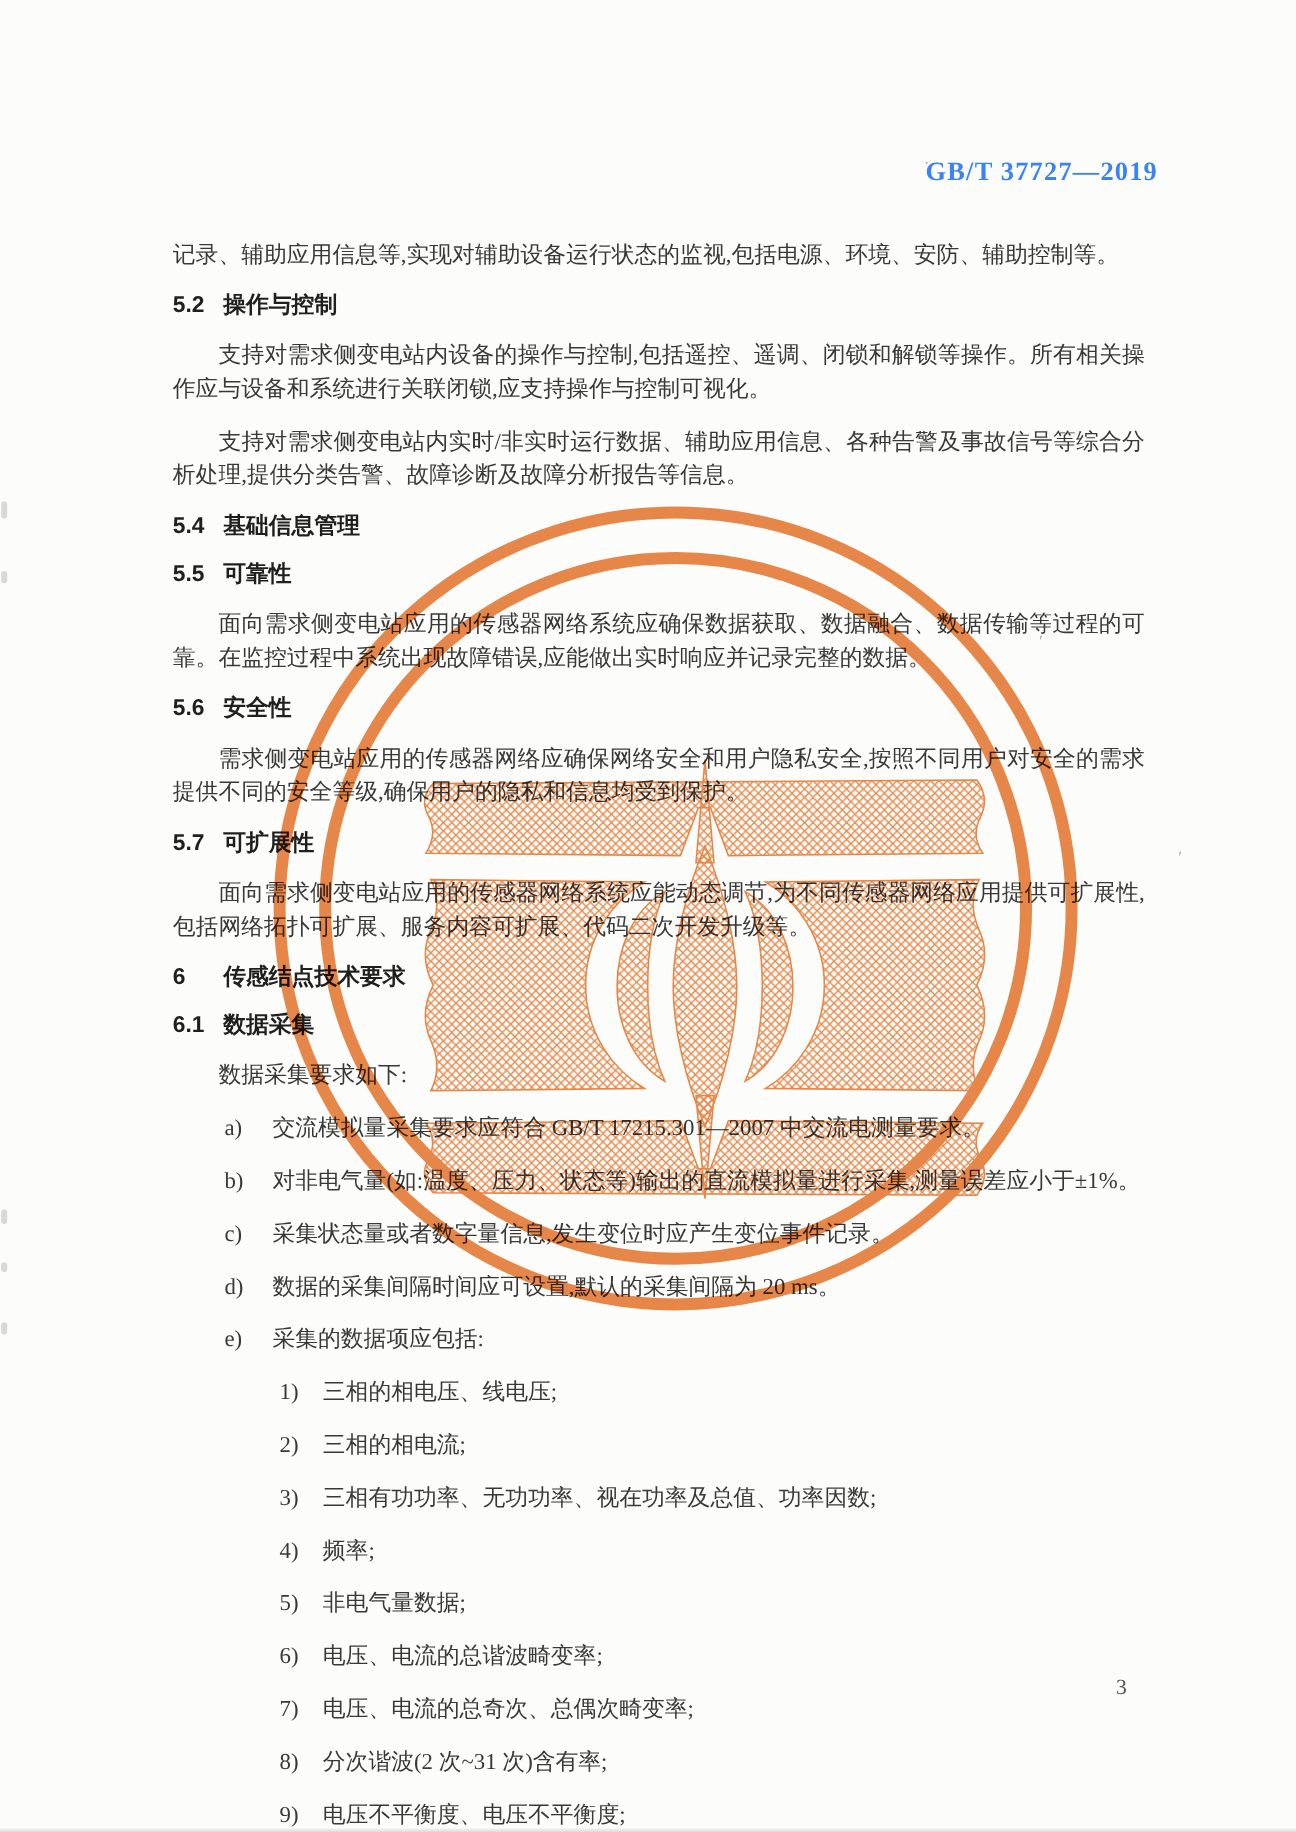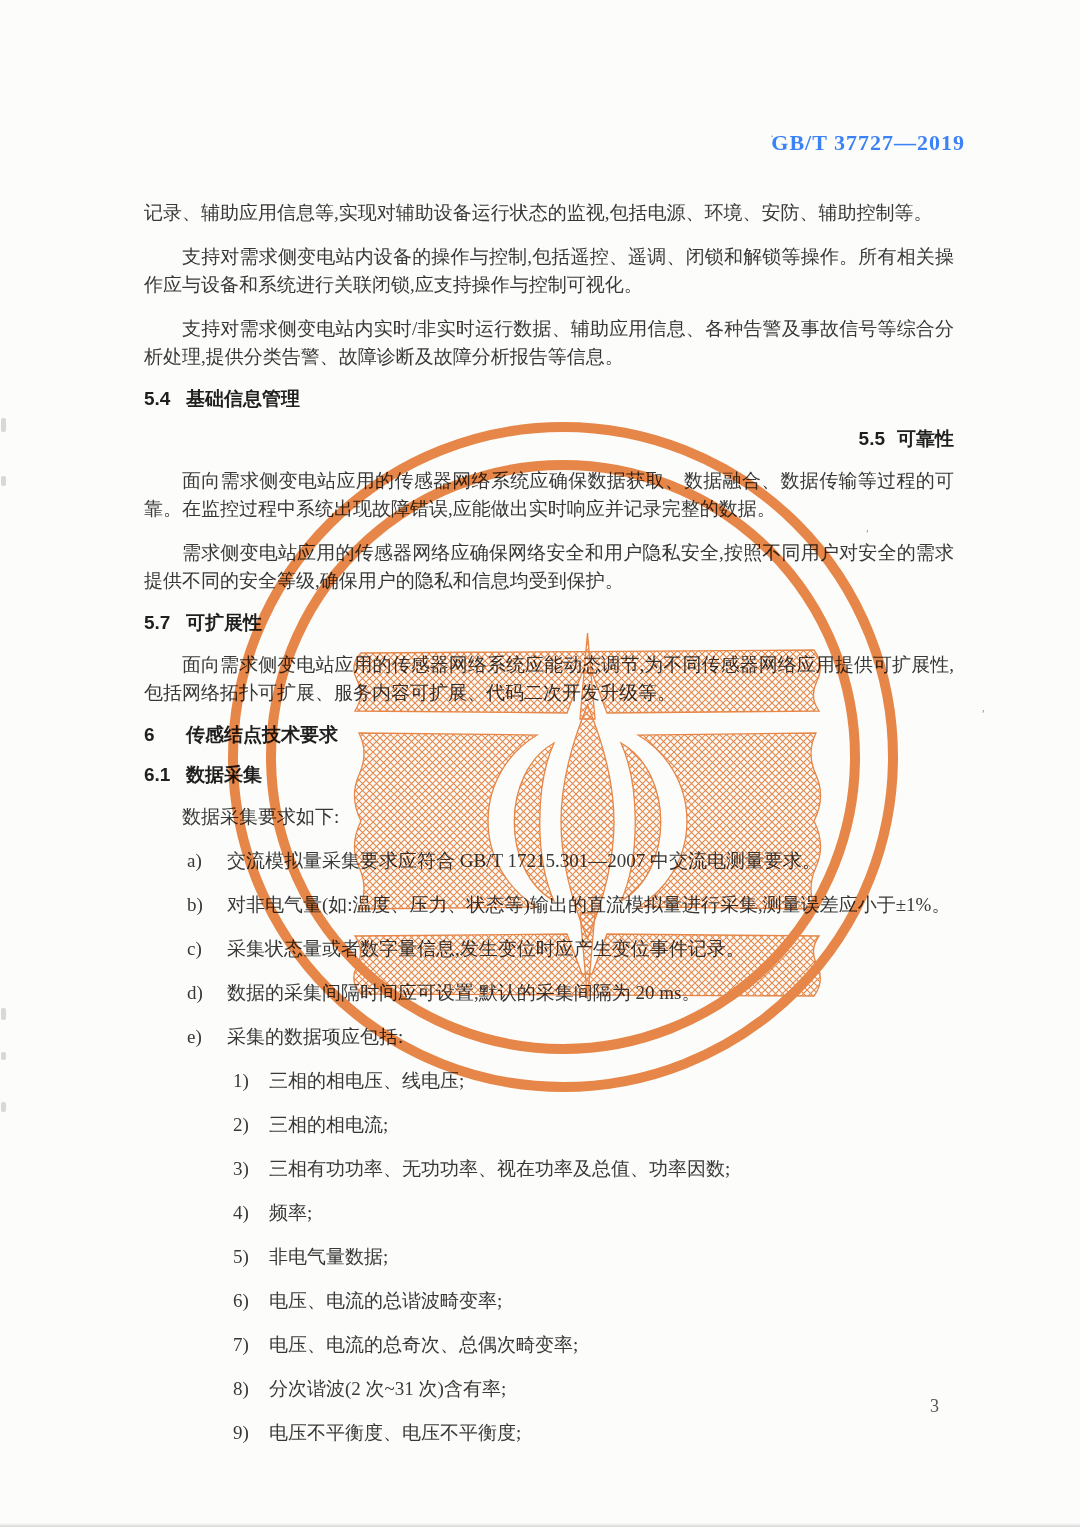--- a/index.html
+++ b/index.html
@@ -28,21 +28,21 @@
   p.para{text-indent:38px;font-family:Liberation Serif, serif;}
   p.intro{text-indent:0;}
   .h{
     font-family:"Liberation Sans","DejaVu Sans",sans-serif;
     font-weight:bold;color:#1f1f1f;line-height:24px;font-size:19px;
     text-align:left;
   }
   .h .num{display:inline-block;min-width:30px;margin-right:12px;}
   
   .mt12{margin-top:12px;} .mt13{margin-top:13px;} .mt14{margin-top:14px;}
-  .mt16{margin-top:16px;text-align:right;} .mt17{margin-top:17px;} .mt18{margin-top:18px;}
+  .mt16{margin-top:16px;} .mt17{margin-top:17px;} .mt18{margin-top:18px;}
   .mt19{margin-top:19px;} .mt20{margin-top:20px;}
   .mt29{margin-top:29px;} .mt36{margin-top:36px;}
   
   .item{position:relative;padding-left:83px;text-indent:0;}
   .item .lbl{position:absolute;left:43px;top:0;}
   .subitem{position:relative;padding-left:125px;text-indent:0;}
   .subitem .lbl{position:absolute;left:89px;top:0;}
   
   .page-number{
     position:absolute;left:930px;top:1396px;
@@ -71,29 +71,31 @@
 <body>
 
 <div class="page">
 
   <div class="std-header">GB/T 37727—2019</div>
 
   <div class="content">
 
     <p class="intro">记录、辅助应用信息等,实现对辅助设备运行状态的监视,包括电源、环境、安防、辅助控制等。</p>
 
+    <p class="h mt12"><span class="num">5.2</span><span>操作与控制</span></p>
     <p class="para mt18">支持对需求侧变电站内设备的操作与控制,包括遥控、遥调、闭锁和解锁等操作。所有相关操作应与设备和系统进行关联闭锁,应支持操作与控制可视化。</p>
 
     <p class="para mt19">支持对需求侧变电站内实时/非实时运行数据、辅助应用信息、各种告警及事故信号等综合分析处理,提供分类告警、故障诊断及故障分析报告等信息。</p>
 
     <p class="h mt13"><span class="num">5.4</span><span>基础信息管理</span></p>
 
     <p class="h mt16"><span class="num">5.5</span><span>可靠性</span></p>
     <p class="para mt19">面向需求侧变电站应用的传感器网络系统应确保数据获取、数据融合、数据传输等过程的可靠。在监控过程中系统出现故障错误,应能做出实时响应并记录完整的数据。</p>
 
+    <p class="h mt12"><span class="num">5.6</span><span>安全性</span></p>
     <p class="para mt19">需求侧变电站应用的传感器网络应确保网络安全和用户隐私安全,按照不同用户对安全的需求提供不同的安全等级,确保用户的隐私和信息均受到保护。</p>
 
     <p class="h mt13"><span class="num">5.7</span><span>可扩展性</span></p>
     <p class="para mt19">面向需求侧变电站应用的传感器网络系统应能动态调节,为不同传感器网络应用提供可扩展性,包括网络拓扑可扩展、服务内容可扩展、代码二次开发升级等。</p>
 
     <p class="h mt36"><span class="num">6</span><span>传感结点技术要求</span></p>
 
     <p class="h mt29"><span class="num">6.1</span><span>数据采集</span></p>
 
     <p class="para mt20">数据采集要求如下:</p>

